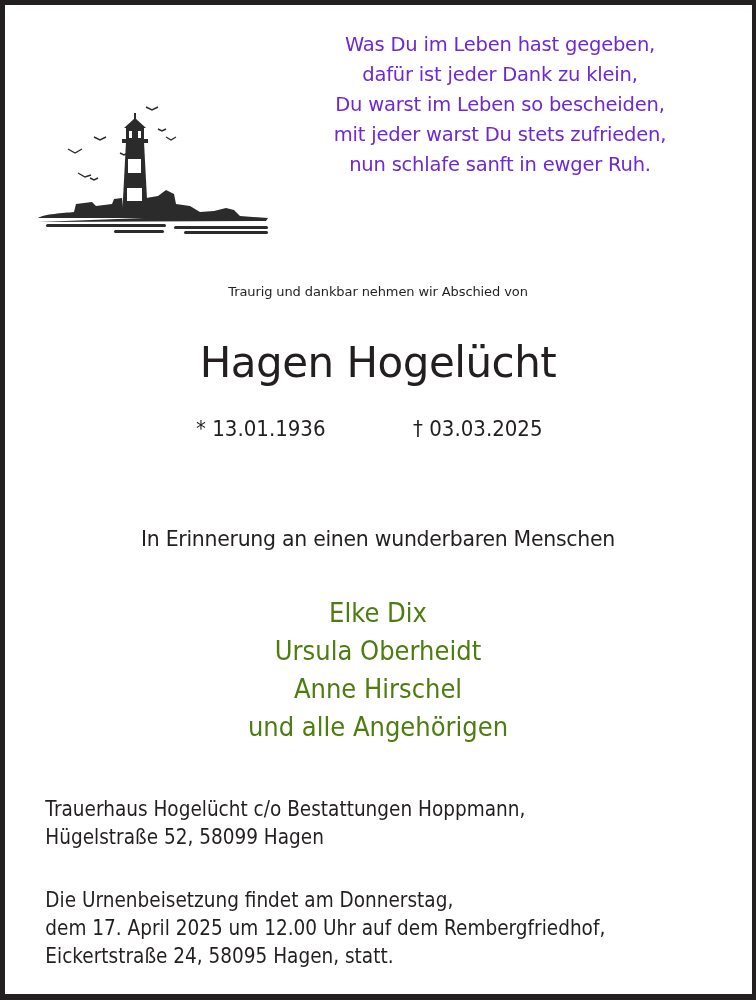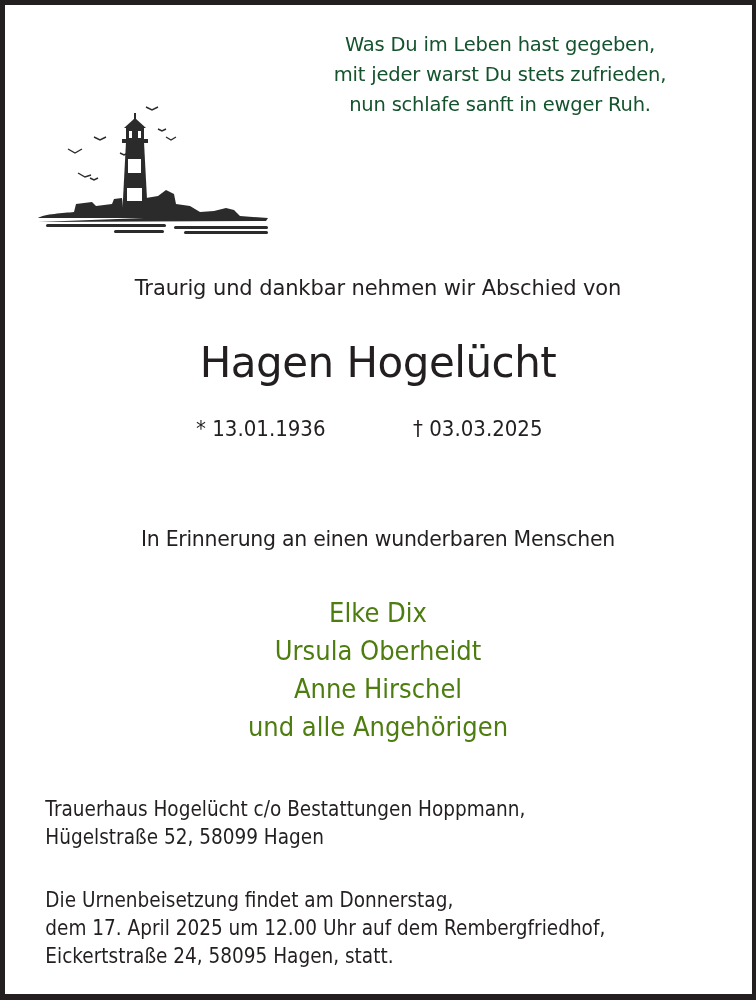--- a/index.html
+++ b/index.html
@@ -16,28 +16,28 @@
     }
     .txt {
       position: absolute; left: 0; width: 756px;
       text-align: center;
       color: #231f20;
       font-family: "DejaVu Sans", sans-serif;
       white-space: nowrap;
     }
     .poem {
       position: absolute; left: 262px; width: 476px; top: 30px;
-      text-align: center; color: #14532d;
+      text-align: center; color: #6d28d9;
       font-family: "DejaVu Sans", sans-serif;
       font-size: 19.5px; line-height: 30px;
       letter-spacing: -0.2px;
     }
     .poem div { white-space: nowrap; }
     .lighthouse { position: absolute; left: 34px; top: 100px; width: 238px; height: 145px; }
-    .intro { top: 276px; font-size: 21px; letter-spacing: -0.1px; }
+    .intro { top: 284px; font-size: 13px; letter-spacing: -0.1px; }
     .name  { top: 338px; font-size: 42px; letter-spacing: -0.5px; }
     .dates { position: absolute; top: 416px; left: 0; width: 756px; height: 30px;
              color: #231f20; font-family: "DejaVu Sans", sans-serif; font-size: 22px; }
     .dates span { position: absolute; white-space: nowrap; transform: scaleX(0.9); transform-origin: left; }
     .memory { top: 526px; font-size: 22px; letter-spacing: -0.3px; transform: scaleX(0.93); }
     .mourners { position: absolute; left: 0; width: 756px; top: 594px; text-align: center;
                 color: #4d7c0f; font-family: "DejaVu Sans", sans-serif; font-size: 27px; line-height: 38px; }
     .mourners div { white-space: nowrap; transform: scaleX(0.9); }
     .block { position: absolute; left: 0; width: 756px; text-align: left;
              color: #231f20; font-family: "DejaVu Sans", sans-serif; font-size: 21px; line-height: 28px; }
@@ -85,20 +85,22 @@
     <path d="M86,53 l4,2 l4,-2"></path>
     <path d="M124,29 l4,2 l4,-2"></path>
     <path d="M132,37 l5,3 l5,-3"></path>
     <path d="M44,73 l7,4 l6,-2"></path>
     <path d="M56,78 l4,2 l4,-2"></path>
   </g>
 </svg>
 
 <div class="poem">
   <div>Was Du im Leben hast gegeben,</div>
+  <div>dafür ist jeder Dank zu klein,</div>
+  <div>Du warst im Leben so bescheiden,</div>
   <div>mit jeder warst Du stets zufrieden,</div>
   <div>nun schlafe sanft in ewger Ruh.</div>
 </div>
 
 <div class="txt intro">Traurig und dankbar nehmen wir Abschied von</div>
 
 <div class="txt name">Hagen Hogelücht</div>
 
 <div class="dates">
   <span style="left:196px;">* 13.01.1936</span>

